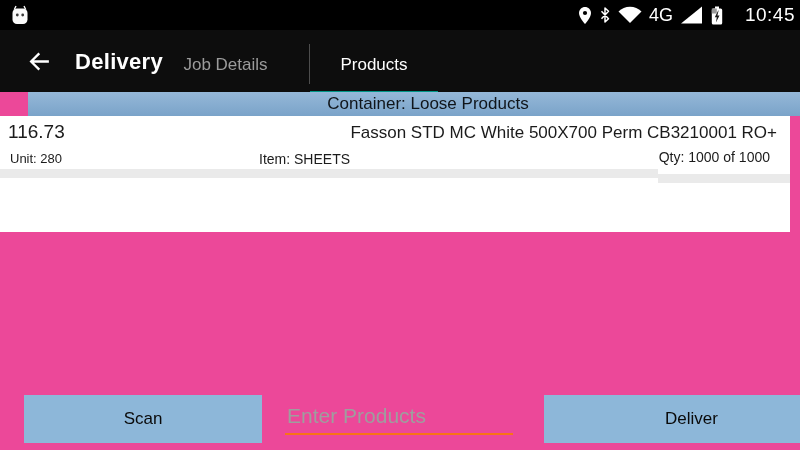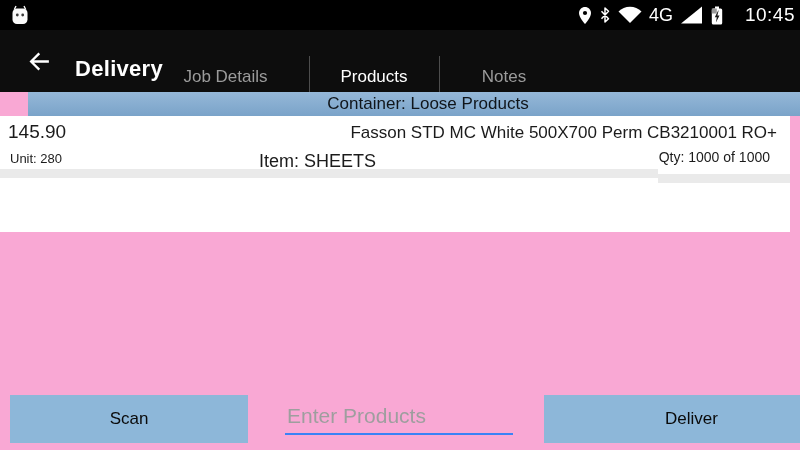--- a/index.html
+++ b/index.html
@@ -1,63 +1,63 @@
 <!DOCTYPE html>
 <html><head>
 <meta charset="utf-8">
 <style>
   html,body{margin:0;padding:0;background:#ececec;}
-  .screen{position:relative;width:800px;height:450px;overflow:hidden;background:#f9a8d4;
+  .screen{position:relative;width:800px;height:450px;overflow:hidden;background:#ec4899;
           font-family:"Liberation Sans",sans-serif;-webkit-font-smoothing:antialiased;}
 
   
   .statusbar{position:absolute;top:0;left:0;width:800px;height:30px;background:#000;
              display:flex;align-items:center;box-sizing:border-box;padding:0 5px;}
   .sb-left{display:flex;align-items:center;margin-left:3px;}
   .sb-right{margin-left:auto;display:flex;align-items:center;gap:7px;}
   .sb-time{color:#fff;font-size:19px;letter-spacing:0.5px;margin-left:14px;}
   .sb-net{color:#fff;font-size:18px;line-height:1;}
 
   
   .actionbar{position:absolute;top:30px;left:0;width:800px;height:62px;background:#0d0d0d;}
   .back-btn{position:absolute;left:18px;top:0;height:62px;width:42px;display:flex;
             align-items:center;justify-content:center;cursor:pointer;}
-  .page-title{position:absolute;left:75px;top:8px;height:62px;display:flex;align-items:center;
+  .page-title{position:absolute;left:75px;top:1px;height:62px;display:flex;align-items:center;
               color:#fff;font-size:22px;font-weight:bold;letter-spacing:0.3px;}
-  .tabs{position:absolute;left:162px;top:16px;height:62px;display:flex;}
+  .tabs{position:absolute;left:162px;top:4px;height:62px;display:flex;}
   .tab{width:127px;height:62px;display:flex;align-items:center;justify-content:center;
        color:#9b9b9b;font-size:17px;position:relative;cursor:pointer;box-sizing:border-box;}
   .tab + .tab{width:130px;}
   .tab + .tab::before{content:"";position:absolute;left:0;top:10px;bottom:12px;width:1px;background:#4d4d4d;}
   .tab.active{color:#fff;margin-left:20px;}
   .tab.active::after{content:"";position:absolute;left:1px;right:1px;bottom:0;height:5px;background:#009688;}
 
   
   .containerbar{position:absolute;top:92px;left:0;width:800px;height:24px;
                 background:linear-gradient(#95b8d8,#7aa3c9);
                 display:flex;align-items:center;justify-content:center;
                 font-size:17px;color:#10151a;margin-left:28px;}
 
   
   .card{position:absolute;top:116px;left:0;width:790px;height:116px;background:#fff;}
   .price{position:absolute;left:8px;top:5px;font-size:19px;color:#1b1b1b;}
   .pname{position:absolute;right:13px;top:7px;font-size:17px;color:#1b1b1b;}
   .unit{position:absolute;left:10px;top:35px;font-size:13px;color:#1b1b1b;}
-  .item{position:absolute;left:259px;top:35px;font-size:18px;color:#1b1b1b;}
+  .item{position:absolute;left:259px;top:35px;font-size:14px;color:#1b1b1b;}
   .qty{position:absolute;right:20px;top:33px;font-size:14px;color:#1b1b1b;}
   .stripe1{position:absolute;left:0;top:53px;width:658px;height:9px;background:#eaeaea;}
   .stripe2{position:absolute;left:658px;top:58px;width:132px;height:9px;background:#eaeaea;}
 
   
   .btn{position:absolute;top:395px;height:48px;background:#8db7d9;border:none;
        font-family:"Liberation Sans",sans-serif;font-size:17px;color:#0a0a0a;cursor:pointer;}
-  .btn-scan{left:10px;width:238px;}
+  .btn-scan{left:24px;width:238px;}
   .btn-deliver{left:544px;width:295px;}
   .product-input{position:absolute;left:285px;top:398px;width:228px;height:37px;
-                 border:none;border-bottom:2px solid #3b82f6;background:transparent;
+                 border:none;border-bottom:2px solid #f97316;background:transparent;
                  font-family:"Liberation Sans",sans-serif;font-size:21px;color:#333;
                  outline:none;padding:0 2px;box-sizing:border-box;}
   .product-input::placeholder{color:#9e9e9e;}
   svg{display:block;}
 </style>
 </head>
 <body>
 
 <div class="screen">
 
@@ -110,30 +110,29 @@
       <span>
         <svg width="25" height="25" viewBox="0 0 24 24">
           <path d="M21 10.9 H6.7 L12.6 5 L11 3.4 L2.4 12 L11 20.6 L12.6 19 L6.7 13.1 H21 z" fill="#fff"></path>
         </svg>
       </span>
     </div>
     <div class="page-title">Delivery</div>
     <div class="tabs">
       <div class="tab">Job Details</div>
       <div class="tab active">Products</div>
-      <div class="tab">Notes</div>
     </div>
   </div>
 
   <div class="containerbar">
     <span>Container: Loose Products</span>
   </div>
 
   <div class="card">
-    <div class="price">145.90</div>
+    <div class="price">116.73</div>
     <div class="pname">Fasson STD MC White 500X700 Perm CB3210001 RO+</div>
     <div class="unit">Unit: 280</div>
     <div class="item">Item: SHEETS</div>
     <div class="qty">Qty: 1000 of 1000</div>
     <div class="stripe1"></div>
     <div class="stripe2"></div>
   </div>
 
   <button class="btn btn-scan">Scan</button>
   <input class="product-input" type="text" placeholder="Enter Products" style="">

